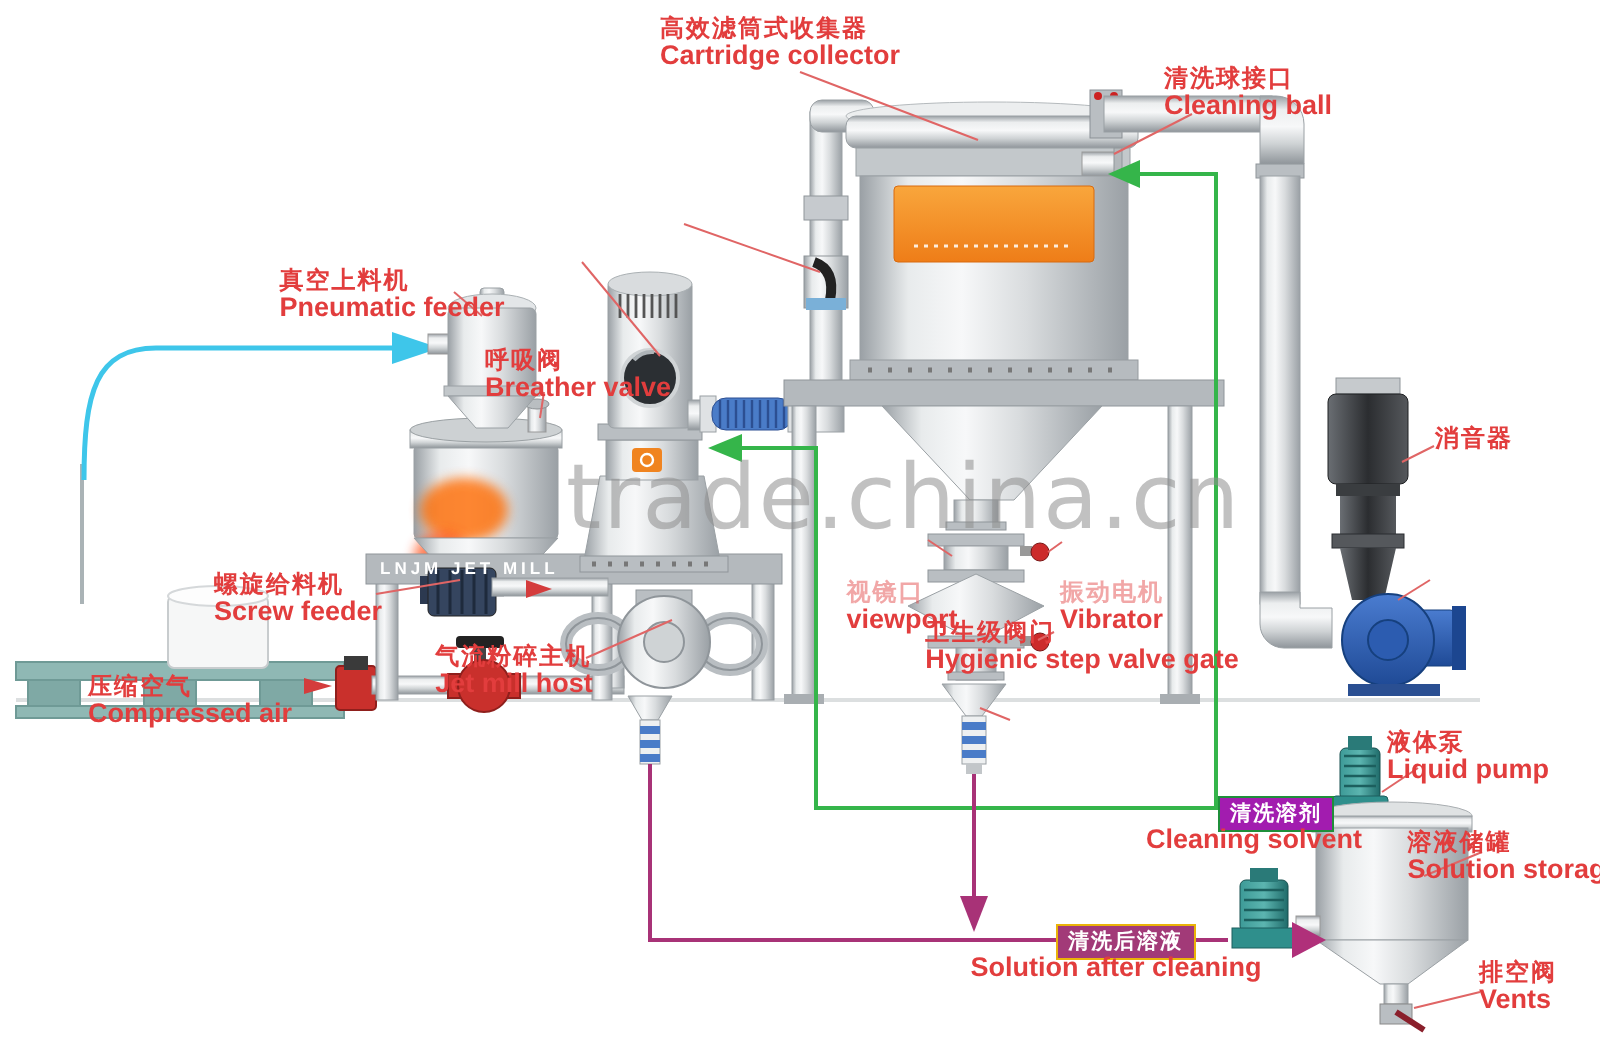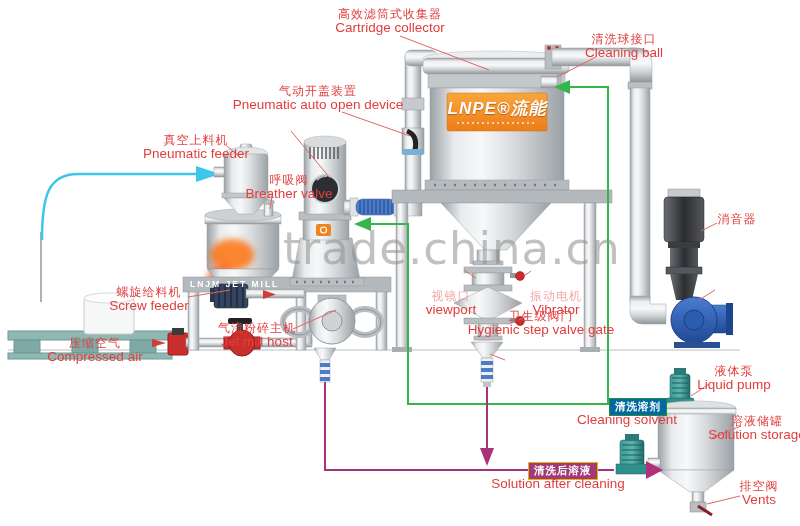--- a/index.html
+++ b/index.html
@@ -1,29 +1,29 @@
 <!DOCTYPE html>
 <html><head>
 <meta charset="utf-8">
 <style>
   html,body{margin:0;padding:0;background:#fff;}
   #stage{position:relative;width:800px;height:526px;background:#fff;overflow:hidden;
          font-family:"Liberation Sans","DejaVu Sans",sans-serif;}
   #machines{position:absolute;left:0;top:0;z-index:1;}
-  .lbl{position:absolute;z-index:3;transform:translateX(-50%);text-align:center;
-       color:#e23d3d;font-weight:normal;white-space:nowrap;line-height:1.08;}
+  .lbl{position:absolute;z-index:3;transform:translateX(-50%);
+       color:#e23d3d;font-weight:bold;white-space:nowrap;line-height:1.08;}
   .lbl .zh{display:block;font-size:12px;letter-spacing:1px;}
   .lbl .en{display:block;font-size:13.5px;}
   .lbl .faded{opacity:.45;margin-top:32px;}
   #watermark{position:absolute;z-index:2;left:283px;top:222px;font-size:45px;
              font-family:"DejaVu Sans",sans-serif;color:#8f8f8f;opacity:.55;
              letter-spacing:1px;white-space:nowrap;}
   .tagbox{position:absolute;z-index:3;color:#fff;font-size:10.5px;font-weight:bold;
           padding:1px 5px;white-space:nowrap;letter-spacing:1px;}
-  #solvent-box{left:609px;top:398px;background:#0369a1;border:1px solid #1f8f3a;}
+  #solvent-box{left:609px;top:398px;background:#a21caf;border:1px solid #1f8f3a;}
   #after-box{left:528px;top:462px;background:#a23a78;border:1px solid #eab308;}
   #lnpe-badge{position:absolute;z-index:3;left:497px;top:97px;transform:translateX(-50%);
               color:#fff;font-size:17px;font-weight:bold;font-style:italic;
               text-shadow:0 1px 1px rgba(140,60,0,.6);letter-spacing:1px;white-space:nowrap;}
   #jetmill-badge{position:absolute;z-index:3;left:190px;top:279px;color:#fff;
                  font-size:8.5px;font-weight:bold;letter-spacing:2px;white-space:nowrap;}
 </style>
 </head>
 <body>
 
@@ -304,35 +304,30 @@
     <line x1="717" y1="223" x2="701" y2="231"></line>
     <line x1="715" y1="290" x2="699" y2="300"></line>
     <line x1="709" y1="384" x2="691" y2="396"></line>
     <line x1="741" y1="426" x2="712" y2="438"></line>
     <line x1="740" y1="496" x2="707" y2="504"></line>
   </g>
 </svg>
 
 <div id="watermark">trade.china.cn</div>
 
-<div id="lnpe-badge">LNPE®流能</div>
 <div id="jetmill-badge">LNJM JET MILL</div>
 
 <div class="lbl" style="left:390px;top:8px">
       <span class="zh">高效滤筒式收集器</span>
       <span class="en">Cartridge collector</span>
     </div>
 <div class="lbl" style="left:624px;top:33px">
       <span class="zh">清洗球接口</span>
       <span class="en">Cleaning ball</span>
     </div>
-<div class="lbl" style="left:318px;top:85px">
-      <span class="zh">气动开盖装置</span>
-      <span class="en">Pneumatic auto open device</span>
-    </div>
 <div class="lbl" style="left:196px;top:134px">
       <span class="zh">真空上料机</span>
       <span class="en">Pneumatic feeder</span>
     </div>
 <div class="lbl" style="left:289px;top:174px">
       <span class="zh">呼吸阀</span>
       <span class="en">Breather valve</span>
     </div>
 <div class="lbl" style="left:149px;top:286px">
       <span class="zh">螺旋给料机</span>

